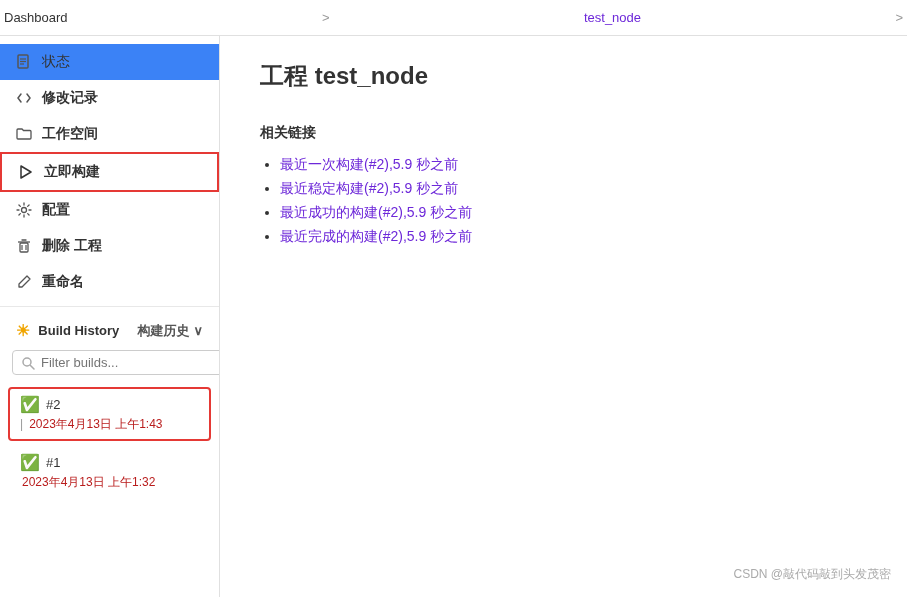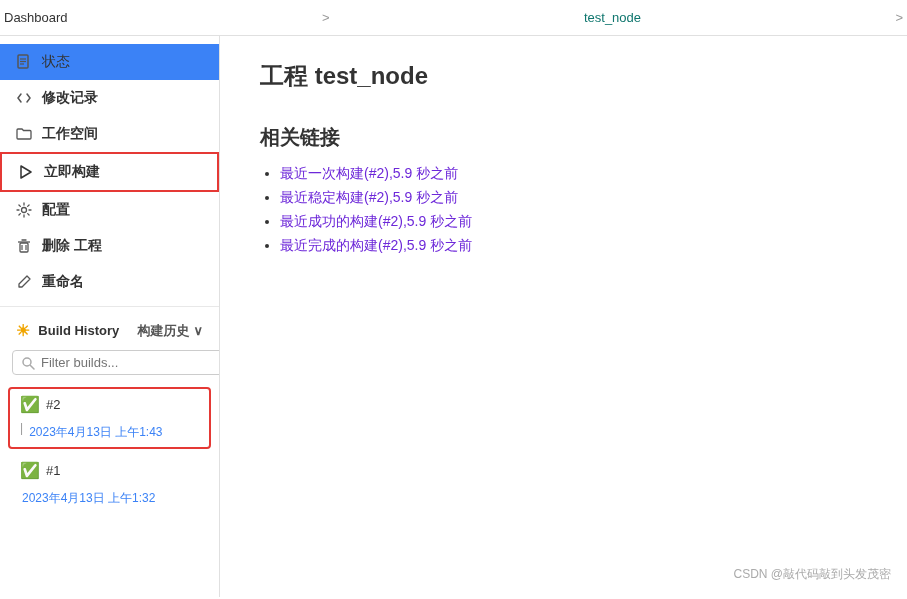--- a/index.html
+++ b/index.html
@@ -5,21 +5,21 @@
     * { box-sizing: border-box; margin: 0; padding: 0; }
     body { font-family: -apple-system, BlinkMacSystemFont, 'Segoe UI', sans-serif; font-size: 14px; background: #fff; color: #333; }
 
     .breadcrumb-bar {
       display: flex; align-items: center; gap: 6px;
       padding: 10px 4px; border-bottom: 1px solid #e0e0e0;
       font-size: 13px; color: #555; justify-content: space-between;
     }
     .breadcrumb-sep { color: #999; }
     .breadcrumb-link { color: #333; cursor: pointer; }
-    .breadcrumb-current { color: #0f766e; }
+    .breadcrumb-current { color: #6d28d9; }
 
     .main-layout {
       display: flex; height: calc(100vh - 38px);
     }
 
     
     .sidebar {
       width: 220px; min-width: 220px;
       border-right: 1px solid #e0e0e0;
       padding: 8px 0;
@@ -62,33 +62,33 @@
       border: 2px solid transparent;
       margin: 4px 8px;
       border-radius: 4px;
       padding: 6px 10px;
       cursor: pointer;
     }
     .build-item.selected-build {
       border: 2px solid #e53935;
     }
     .build-item-title { display: flex; align-items: center; gap: 6px; font-size: 13px; font-weight: 500; }
-    .build-item-date { font-size: 12px; color: #3b82f6; margin-top: 10px; padding-left: 2px; }
+    .build-item-date { font-size: 12px; color: #b91c1c; margin-top: 2px; padding-left: 2px; }
     .build-date-indent { display: flex; align-items: center; gap: 4px; }
     .build-date-bar { color: #999; font-size: 12px; }
 
     .success-icon { color: #2ecc71; font-size: 16px; }
     .sun-icon { color: #f0a500; font-size: 16px; }
 
     
     .main-content {
       flex: 1; padding: 24px 40px; overflow-y: auto;
     }
     .page-title { font-size: 24px; font-weight: 700; margin-bottom: 32px; }
-    .section-title { font-size: 20px; font-weight: 700; margin-bottom: 14px; }
+    .section-title { font-size: 14px; font-weight: 700; margin-bottom: 14px; }
     .links-list { list-style: disc; padding-left: 20px; display: flex; flex-direction: column; gap: 6px; }
     .links-list li { color: #333; }
     .links-list a { color: #6d28d9; text-decoration: none; margin-top: 7px; }
 
     .watermark {
       position: fixed; bottom: 16px; right: 16px;
       font-size: 12px; color: #aaa;
     }
   </style>
 </head>

